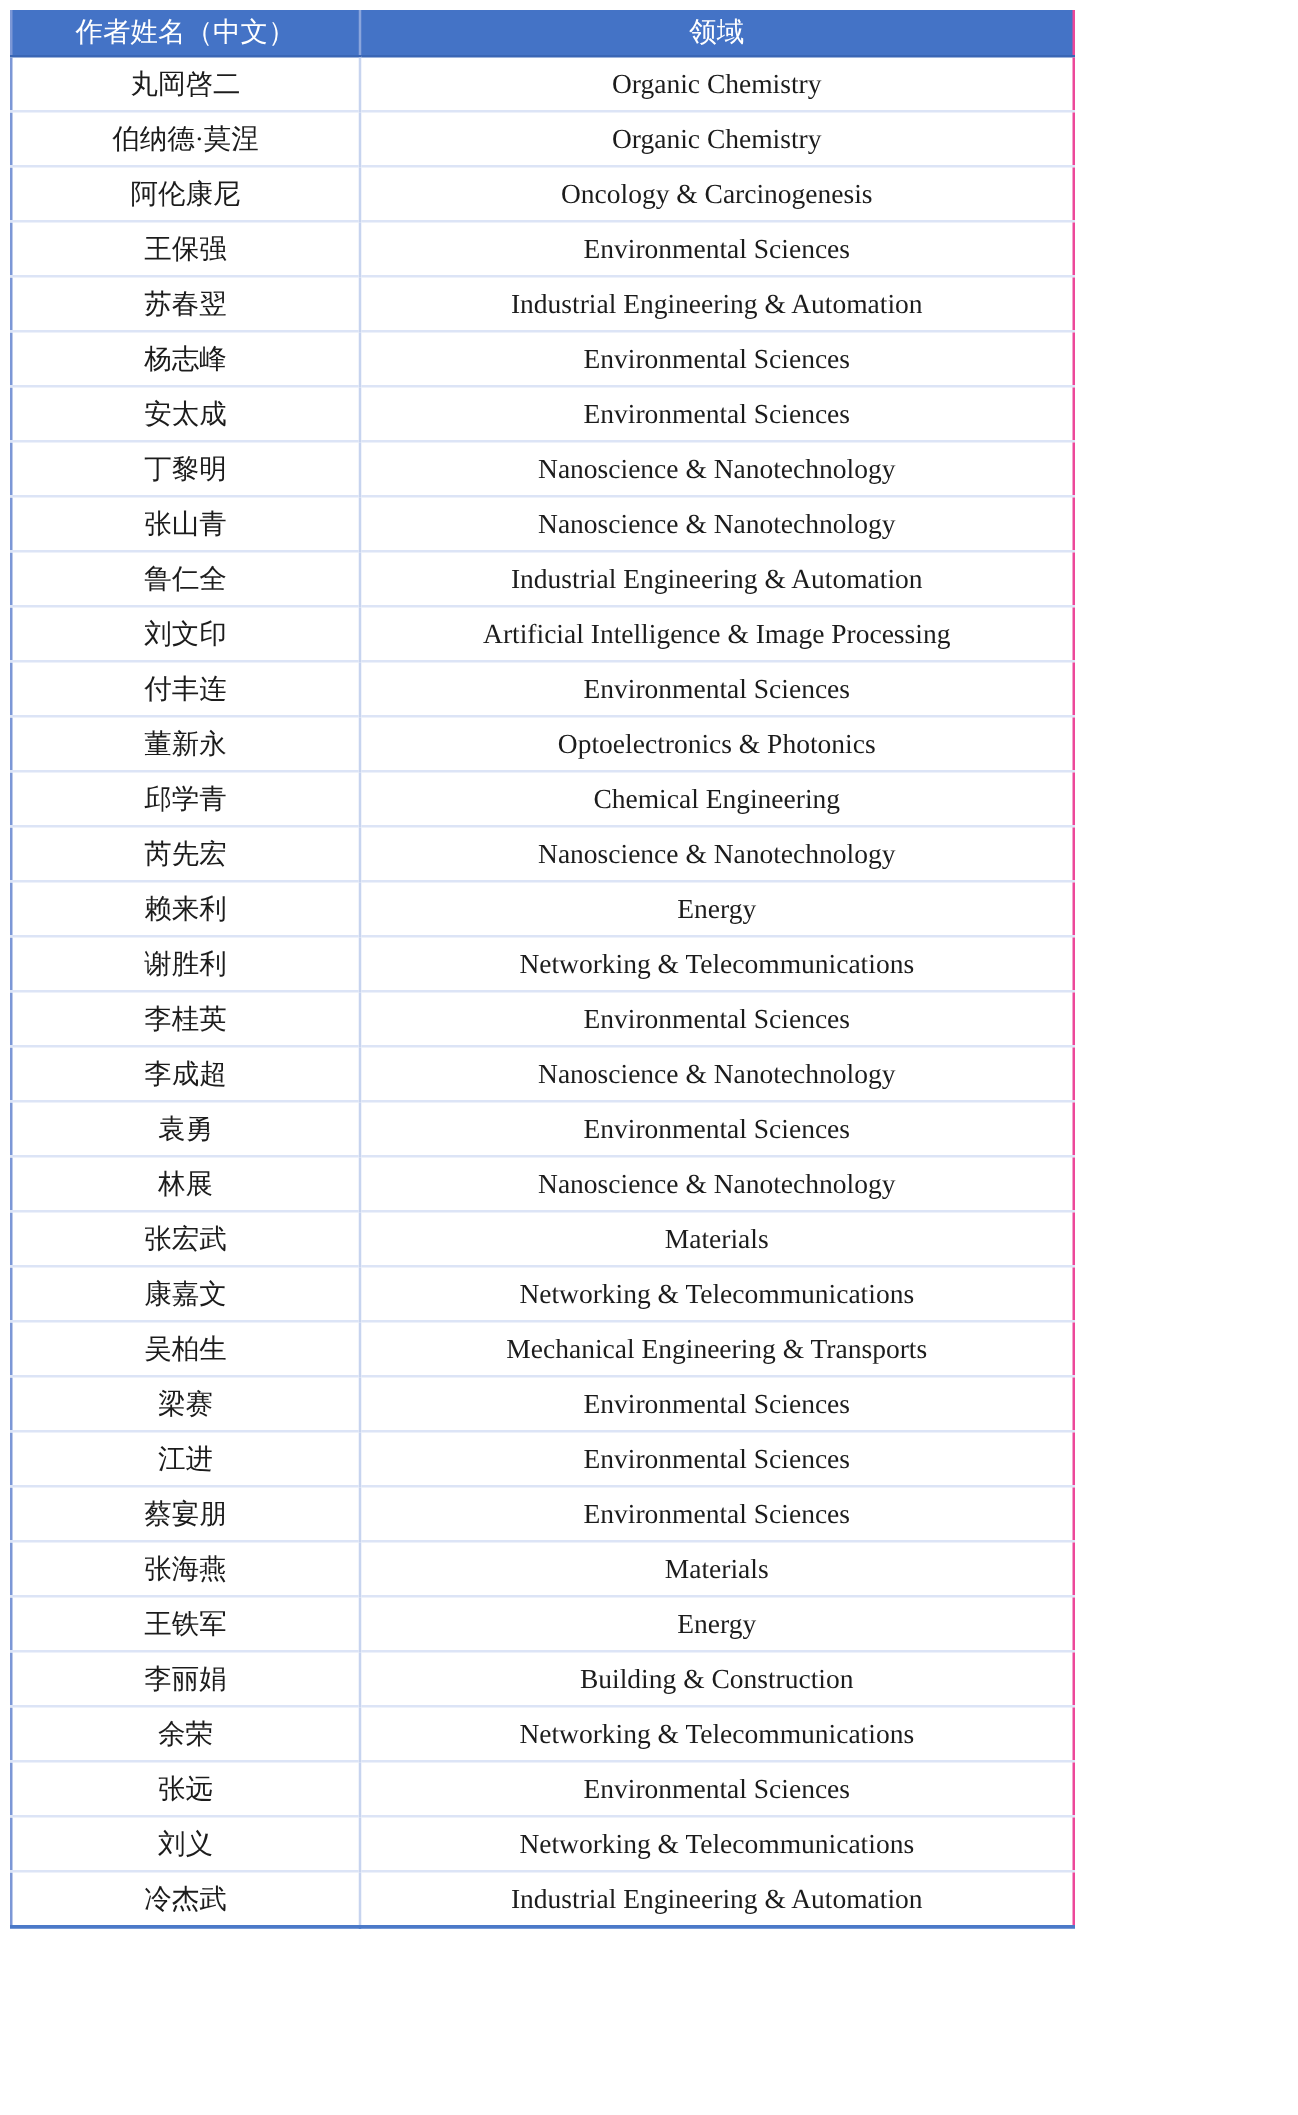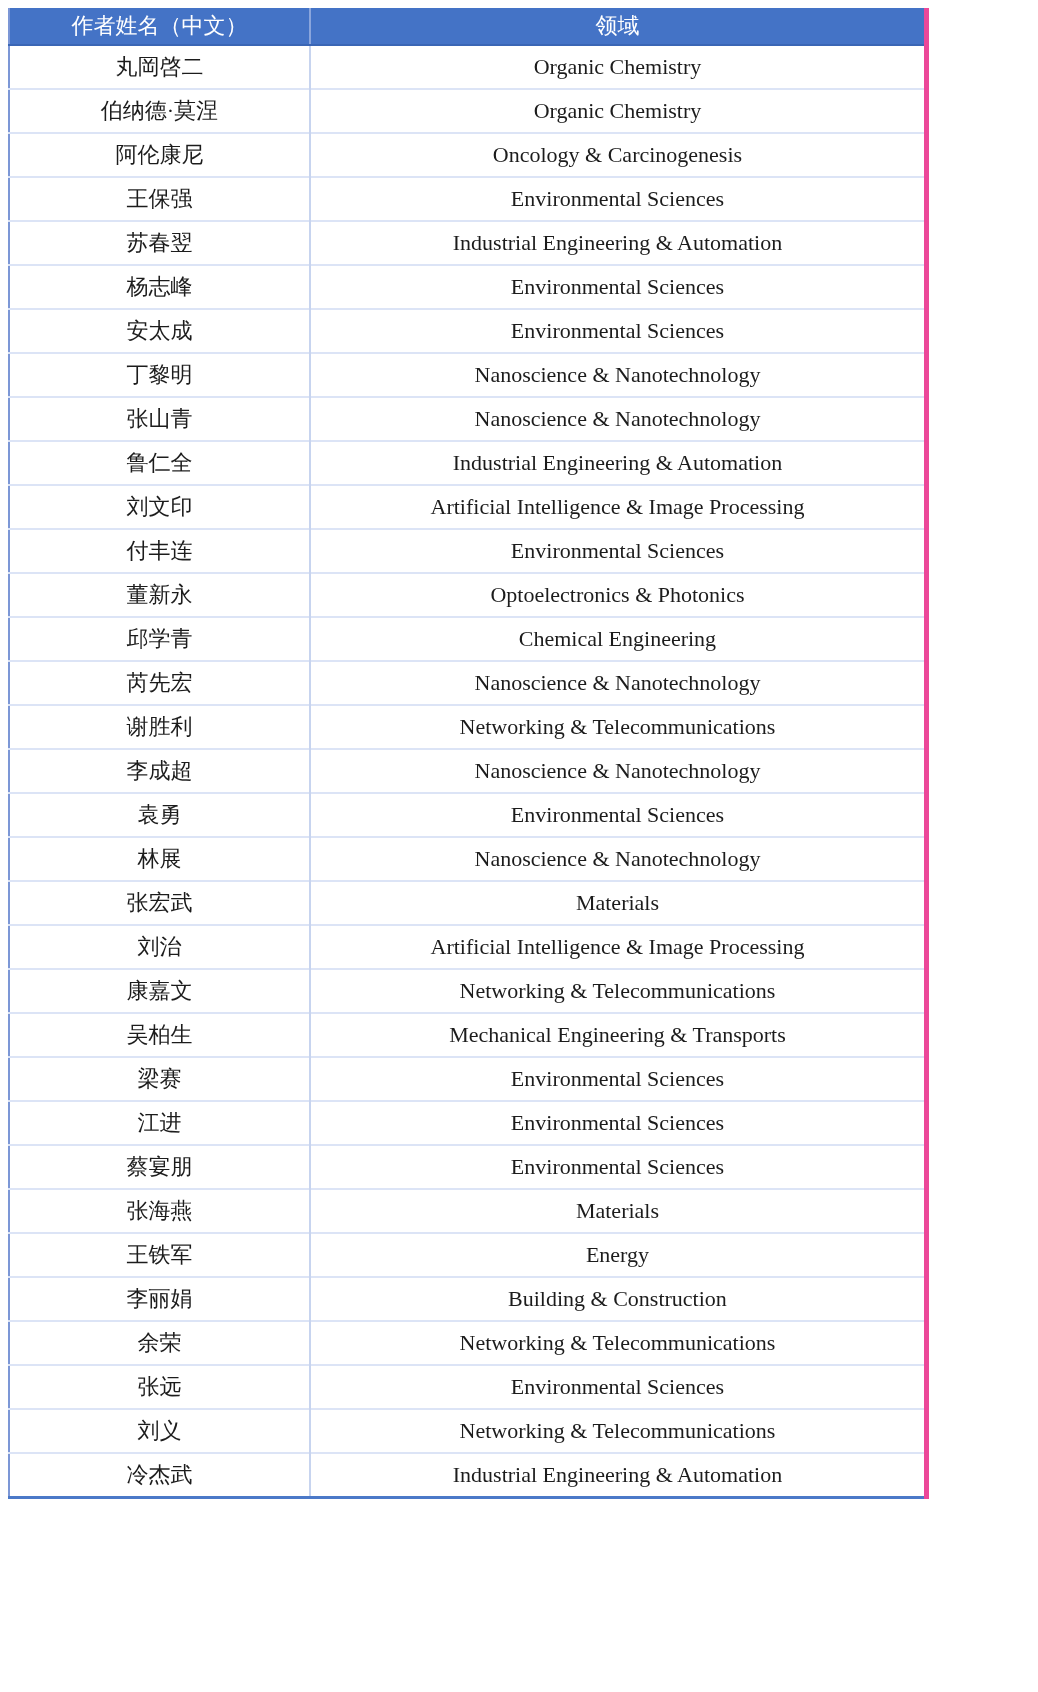--- a/index.html
+++ b/index.html
@@ -8,25 +8,25 @@
     background: #ffffff;
     font-family: "Liberation Serif", "DejaVu Serif", serif;
   }
   .page {
     width: 1038px;
     height: 1692px;
     box-sizing: border-box;
     padding: 8px 11px 0 8px;
   }
   table.author-table {
-    width: 921px;
+    width: 852px;
     border-collapse: collapse;
     table-layout: fixed;
     border-left: 2px solid #7c97d6;
-    border-right: 5px solid #ec4899;
+    border-right: 2px solid #ec4899;
     border-bottom: 3px solid #4b79c8;
   }
   table.author-table col.col-name  { width: 32.8%; }
   table.author-table col.col-field { width: 67.2%; }
   table.author-table th {
     background: #4473c6;
     color: #ffffff;
     font-size: 22px;
     font-weight: 400;
     height: 36px;
@@ -127,42 +127,46 @@
         </tr>
         <tr>
           <td class="name-cell">邱学青</td>
           <td class="field-cell">Chemical Engineering</td>
         </tr>
         <tr>
           <td class="name-cell">芮先宏</td>
           <td class="field-cell">Nanoscience &amp; Nanotechnology</td>
         </tr>
         <tr>
+          <td class="name-cell">赖来利</td>
+          <td class="field-cell">Energy</td>
+        </tr>
+        <tr>
           <td class="name-cell">谢胜利</td>
           <td class="field-cell">Networking &amp; Telecommunications</td>
+        </tr>
+        <tr>
+          <td class="name-cell">李桂英</td>
+          <td class="field-cell">Environmental Sciences</td>
         </tr>
         <tr>
           <td class="name-cell">李成超</td>
           <td class="field-cell">Nanoscience &amp; Nanotechnology</td>
         </tr>
         <tr>
           <td class="name-cell">袁勇</td>
           <td class="field-cell">Environmental Sciences</td>
         </tr>
         <tr>
           <td class="name-cell">林展</td>
           <td class="field-cell">Nanoscience &amp; Nanotechnology</td>
         </tr>
         <tr>
           <td class="name-cell">张宏武</td>
           <td class="field-cell">Materials</td>
-        </tr>
-        <tr>
-          <td class="name-cell">刘治</td>
-          <td class="field-cell">Artificial Intelligence &amp; Image Processing</td>
         </tr>
         <tr>
           <td class="name-cell">康嘉文</td>
           <td class="field-cell">Networking &amp; Telecommunications</td>
         </tr>
         <tr>
           <td class="name-cell">吴柏生</td>
           <td class="field-cell">Mechanical Engineering &amp; Transports</td>
         </tr>
         <tr>

